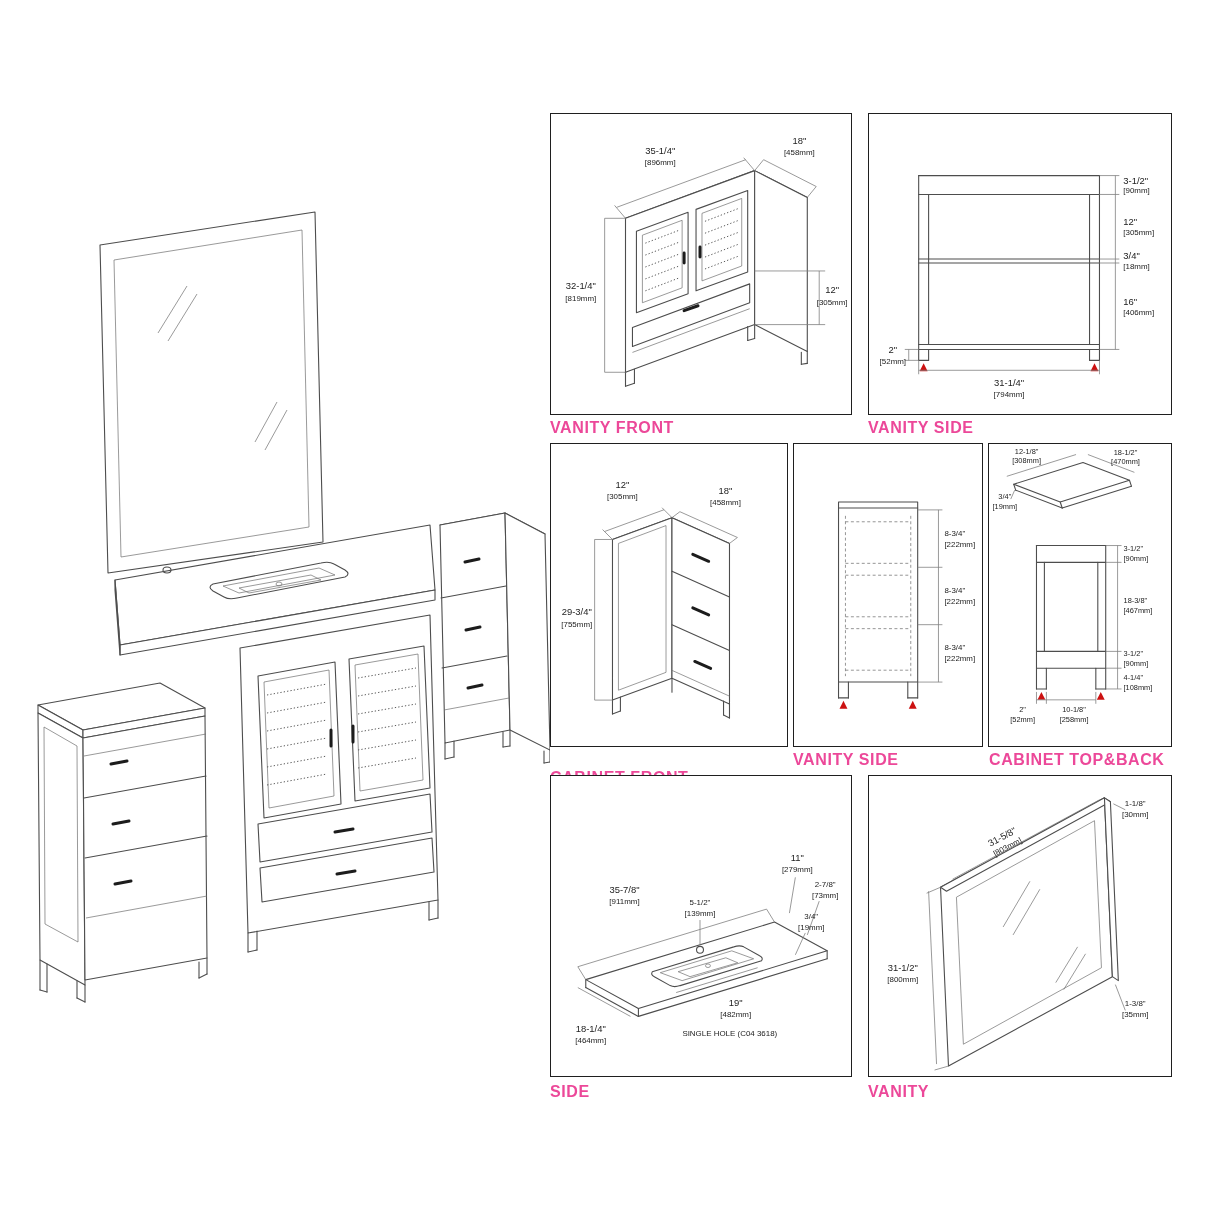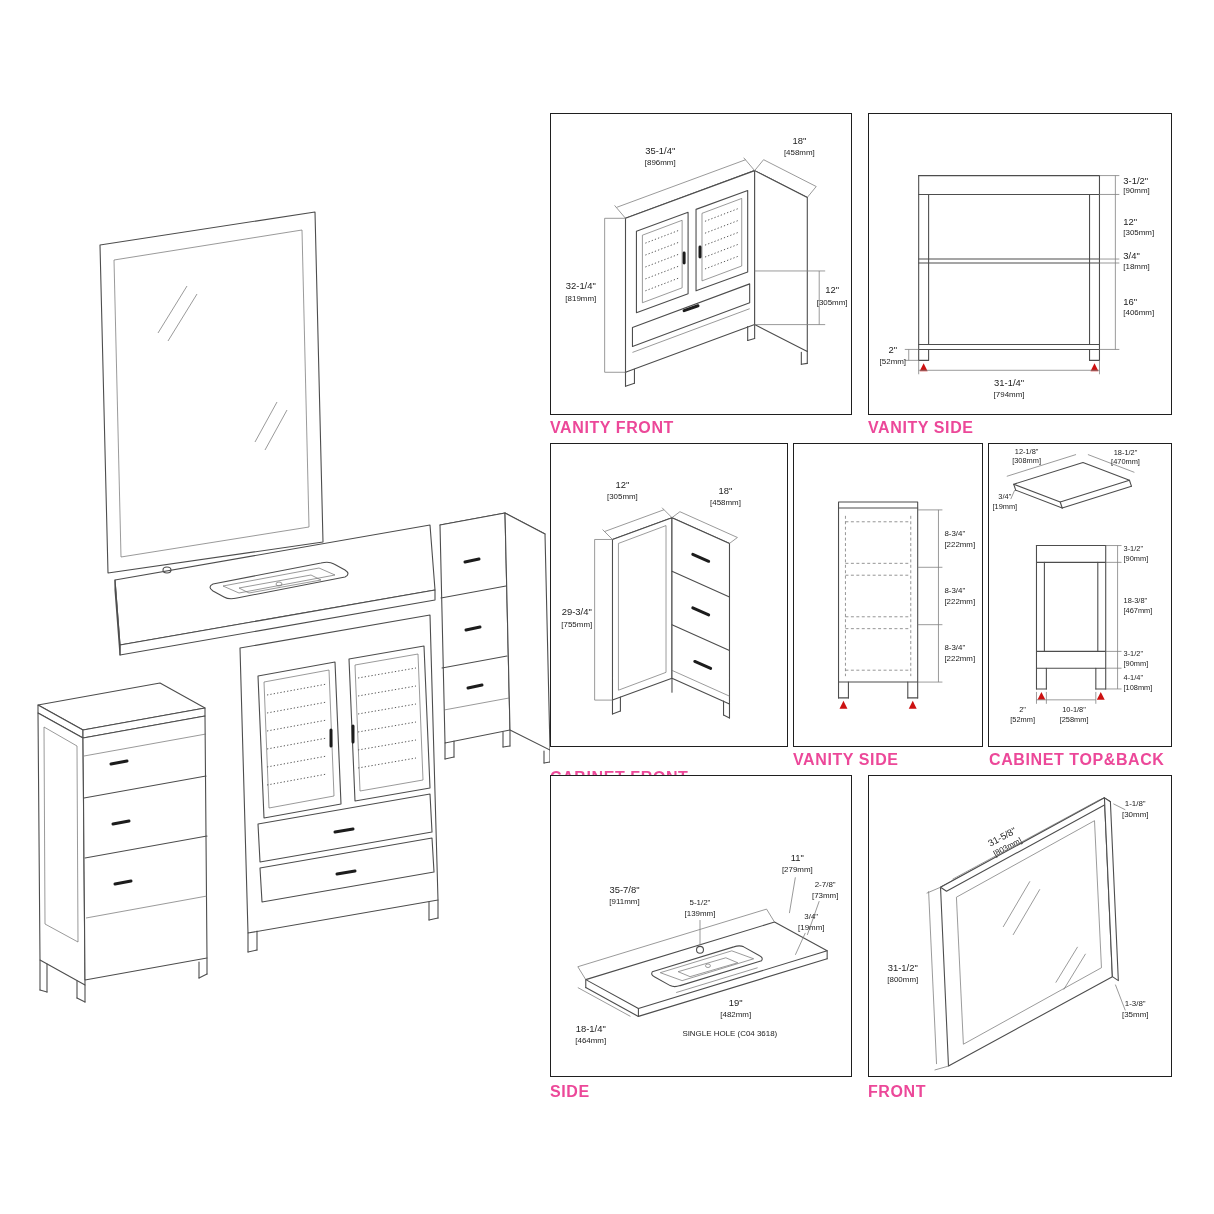--- a/index.html
+++ b/index.html
@@ -468,15 +468,15 @@
         <line class="dim" x1="72" y1="112" x2="58" y2="118"></line>
         <line class="dim" x1="80" y1="292" x2="66" y2="296"></line>
         <text x="34" y="196" text-anchor="middle">31-1/2"</text>
         <text x="34" y="207" text-anchor="middle" class="small">[800mm]</text>
         <text x="268" y="232" text-anchor="middle" class="small">1-3/8"</text>
         <text x="268" y="243" text-anchor="middle" class="small">[35mm]</text>
         <line class="dim" x1="258" y1="236" x2="248" y2="210"></line>
       </g>
     </svg>
   </div>
-  <div class="panel-title" style="left:868px;top:1083px;width:304px">FRONT</div>
+  <div class="panel-title" style="left:868px;top:1083px;width:304px">VANITY</div>
 
 </div>
 
 </body></html>

